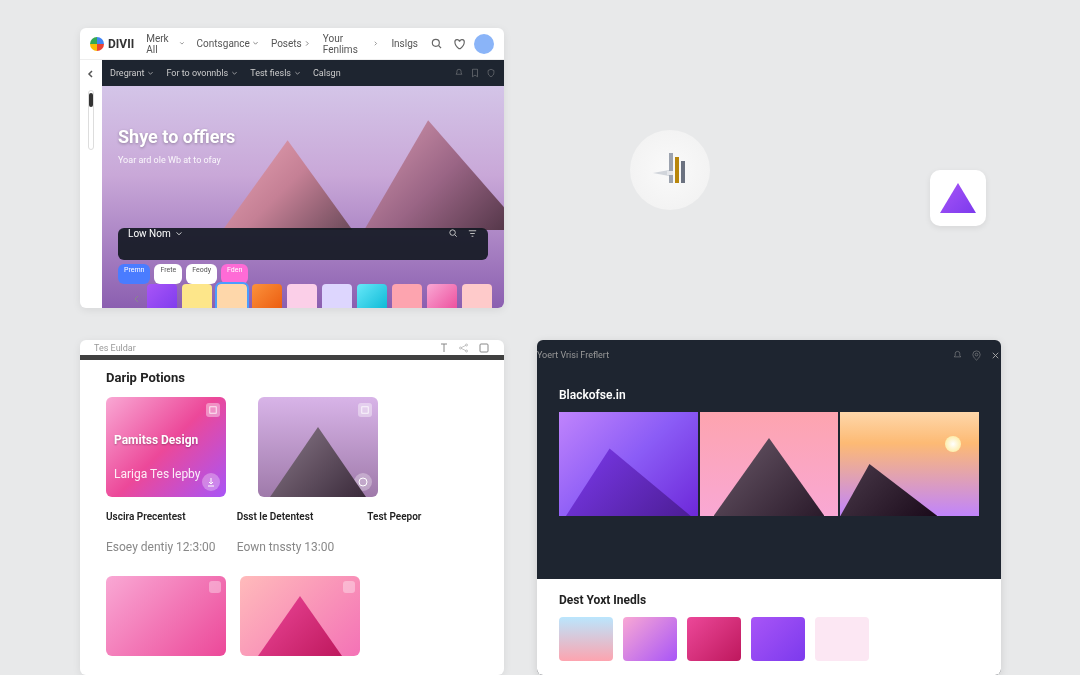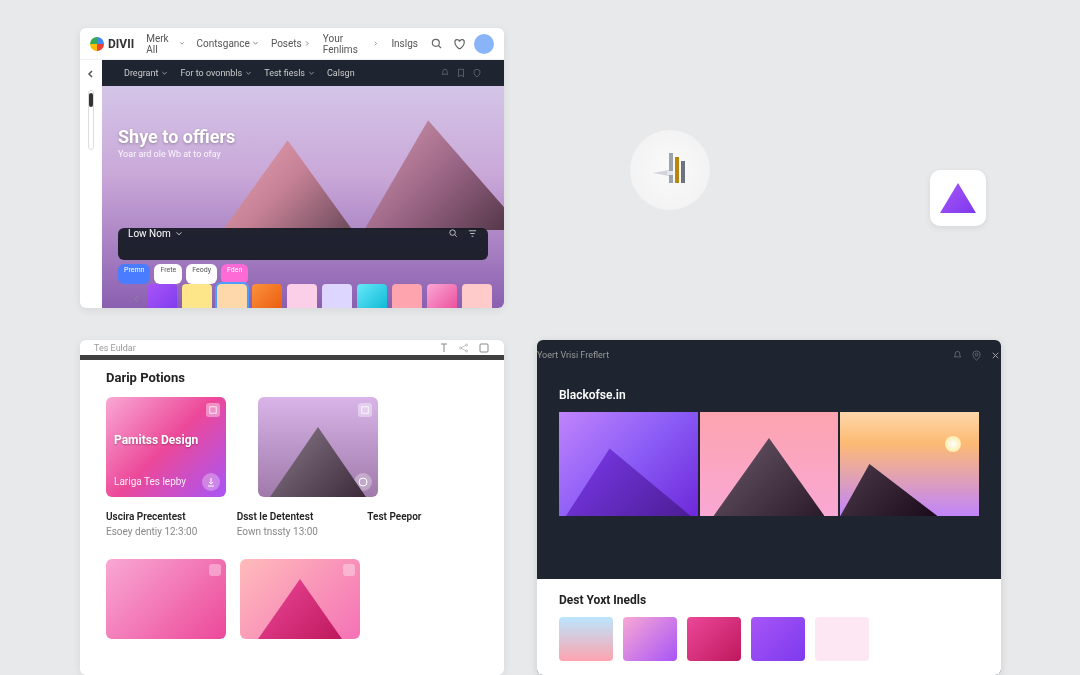--- a/index.html
+++ b/index.html
@@ -15,31 +15,31 @@
 .p1-topright{margin-left:auto;display:flex;align-items:center;gap:8px}
 .p1-icon{width:14px;height:14px;color:#666;cursor:pointer}
 .p1-avatar{width:20px;height:20px;border-radius:50%;background:#8ab4f8;cursor:pointer}
 
 .p1-body{display:flex;height:calc(100% - 32px)}
 .p1-sidebar{width:22px;display:flex;flex-direction:column;align-items:center;padding-top:6px;gap:8px}
 .p1-back{width:16px;height:16px;display:flex;align-items:center;justify-content:center;cursor:pointer;color:#555}
 .p1-scrollt{width:6px;height:60px;background:#fff;border:1px solid #ddd;border-radius:3px;position:relative}
 .p1-scrollthumb{width:4px;height:14px;background:#333;border-radius:2px;position:absolute;top:2px;left:0}
 .p1-main{flex:1;display:flex;flex-direction:column}
-.p1-subbar{height:26px;background:#1e2530;display:flex;align-items:center;padding:0 22px;gap:12px}
+.p1-subbar{height:26px;background:#1e2530;display:flex;align-items:center;padding:0 8px;gap:12px}
 .p1-subitem{font-size:9px;color:#ccc;display:flex;align-items:center;gap:3px;cursor:pointer}
 .p1-subright{margin-left:auto;display:flex;gap:6px}
 .p1-subicon{width:10px;height:10px;color:#aaa}
 
 .p1-hero{flex:1;position:relative;background:linear-gradient(180deg,#d4c5e8 0%,#c9a8d8 40%,#8b5fb0 100%);overflow:hidden}
 .p1-mtn1{position:absolute;left:30%;bottom:35%;width:130px;height:90px;background:linear-gradient(135deg,#e8a5b5 0%,#c58095 50%,#6b4a5a 100%);clip-path:polygon(50% 0,100% 100%,0 100%)}
 .p1-mtn2{position:absolute;right:-5%;bottom:35%;width:160px;height:110px;background:linear-gradient(135deg,#d89ab0 0%,#9a6585 50%,#4a3040 100%);clip-path:polygon(40% 0,100% 100%,0 100%)}
 .p1-herotext{position:absolute;left:16px;top:40px;color:#fff}
 .p1-htitle{font-size:18px;font-weight:700;text-shadow:0 1px 3px rgba(0,0,0,0.3)}
-.p1-hsub{font-size:9px;opacity:0.9;margin-top:2px}
+.p1-hsub{font-size:9px;opacity:0.9;margin-top:8px}
 .p1-searchbox{position:absolute;left:16px;right:16px;bottom:48px;height:32px;background:rgba(20,25,35,0.92);border-radius:6px;display:flex;align-items:flex-start;padding:0 10px}
 .p1-searchlabel{font-size:10px;color:#fff;display:flex;align-items:center;gap:4px}
 .p1-searchright{margin-left:auto;display:flex;gap:8px}
 .p1-searchicon{width:11px;height:11px;color:#ccc}
 
 .p1-pills{position:absolute;left:0;right:0;bottom:24px;height:20px;display:flex;gap:4px;padding:0 16px}
 .p1-pill{font-size:7px;padding:2px 6px;border-radius:6px;background:#fff;color:#555;cursor:pointer}
 .p1-pill.blue{background:#4a7cff;color:#fff}
 .p1-pill.pink{background:#ff6bd6;color:#fff}
 
@@ -62,25 +62,25 @@
 .p2-title{font-size:13px;font-weight:700;color:#222;padding:10px 26px 6px}
 .p2-grid{display:flex;gap:32px;padding:6px 26px}
 .p2-card{width:120px}
 .p2-cardimg{width:120px;height:100px;border-radius:6px;position:relative;overflow:hidden}
 .p2-cardimg.pink{background:linear-gradient(135deg,#f9a8d4,#ec4899,#a855f7)}
 .p2-cardimg.mtn{background:linear-gradient(180deg,#d8b4e8,#9f7aaa)}
 .p2-cardimg.mtn::after{content:"";position:absolute;bottom:0;left:10%;width:80%;height:70%;background:linear-gradient(135deg,#8b7a8a,#3a2a3a);clip-path:polygon(50% 0,100% 100%,0 100%)}
 .p2-cardbadge{position:absolute;top:6px;right:6px;width:14px;height:14px;background:rgba(255,255,255,0.4);border-radius:3px;display:flex;align-items:center;justify-content:center}
 .p2-cardbtn{position:absolute;bottom:6px;right:6px;width:18px;height:18px;background:rgba(255,255,255,0.3);border-radius:50%;display:flex;align-items:center;justify-content:center;color:#fff}
 .p2-cardtitle{position:absolute;left:8px;top:36px;color:#fff;font-size:12px;font-weight:700;text-shadow:0 1px 2px rgba(0,0,0,0.3)}
-.p2-cardsub{position:absolute;left:8px;bottom:10px;color:#fff;font-size:10px;opacity:0.9}
+.p2-cardsub{position:absolute;left:8px;bottom:16px;color:#fff;font-size:12px;opacity:0.9}
 .p2-row2{display:flex;gap:20px;padding:8px 26px}
 .p2-item{flex:1}
 .p2-itemtitle{font-size:10px;font-weight:600;color:#222}
-.p2-itemsub{font-size:10px;color:#888;margin-top:4px}
+.p2-itemsub{font-size:12px;color:#888;margin-top:18px}
 .p2-grid2{display:flex;gap:14px;padding:14px 26px}
 .p2-card2{width:120px;height:80px;border-radius:6px;position:relative;background:linear-gradient(135deg,#f9a8d4,#ec4899)}
 .p2-card2.b{background:linear-gradient(135deg,#fbb,#f472b6)}
 .p2-card2.b::after{content:"";position:absolute;bottom:0;left:15%;width:70%;height:75%;background:linear-gradient(135deg,#ec4899,#be185d);clip-path:polygon(50% 0,100% 100%,0 100%)}
 .p2-badge2{position:absolute;top:5px;right:5px;width:12px;height:12px;background:rgba(255,255,255,0.35);border-radius:3px}
 
 
 .panel3{position:absolute;left:537px;top:340px;width:464px;height:335px;background:#1e2530;border-radius:6px;box-shadow:0 2px 8px rgba(0,0,0,0.12);overflow:hidden}
 .p3-header{height:30px;display:flex;align-items:center;padding:0 0}
 .p3-tab{font-size:9px;color:#999}

